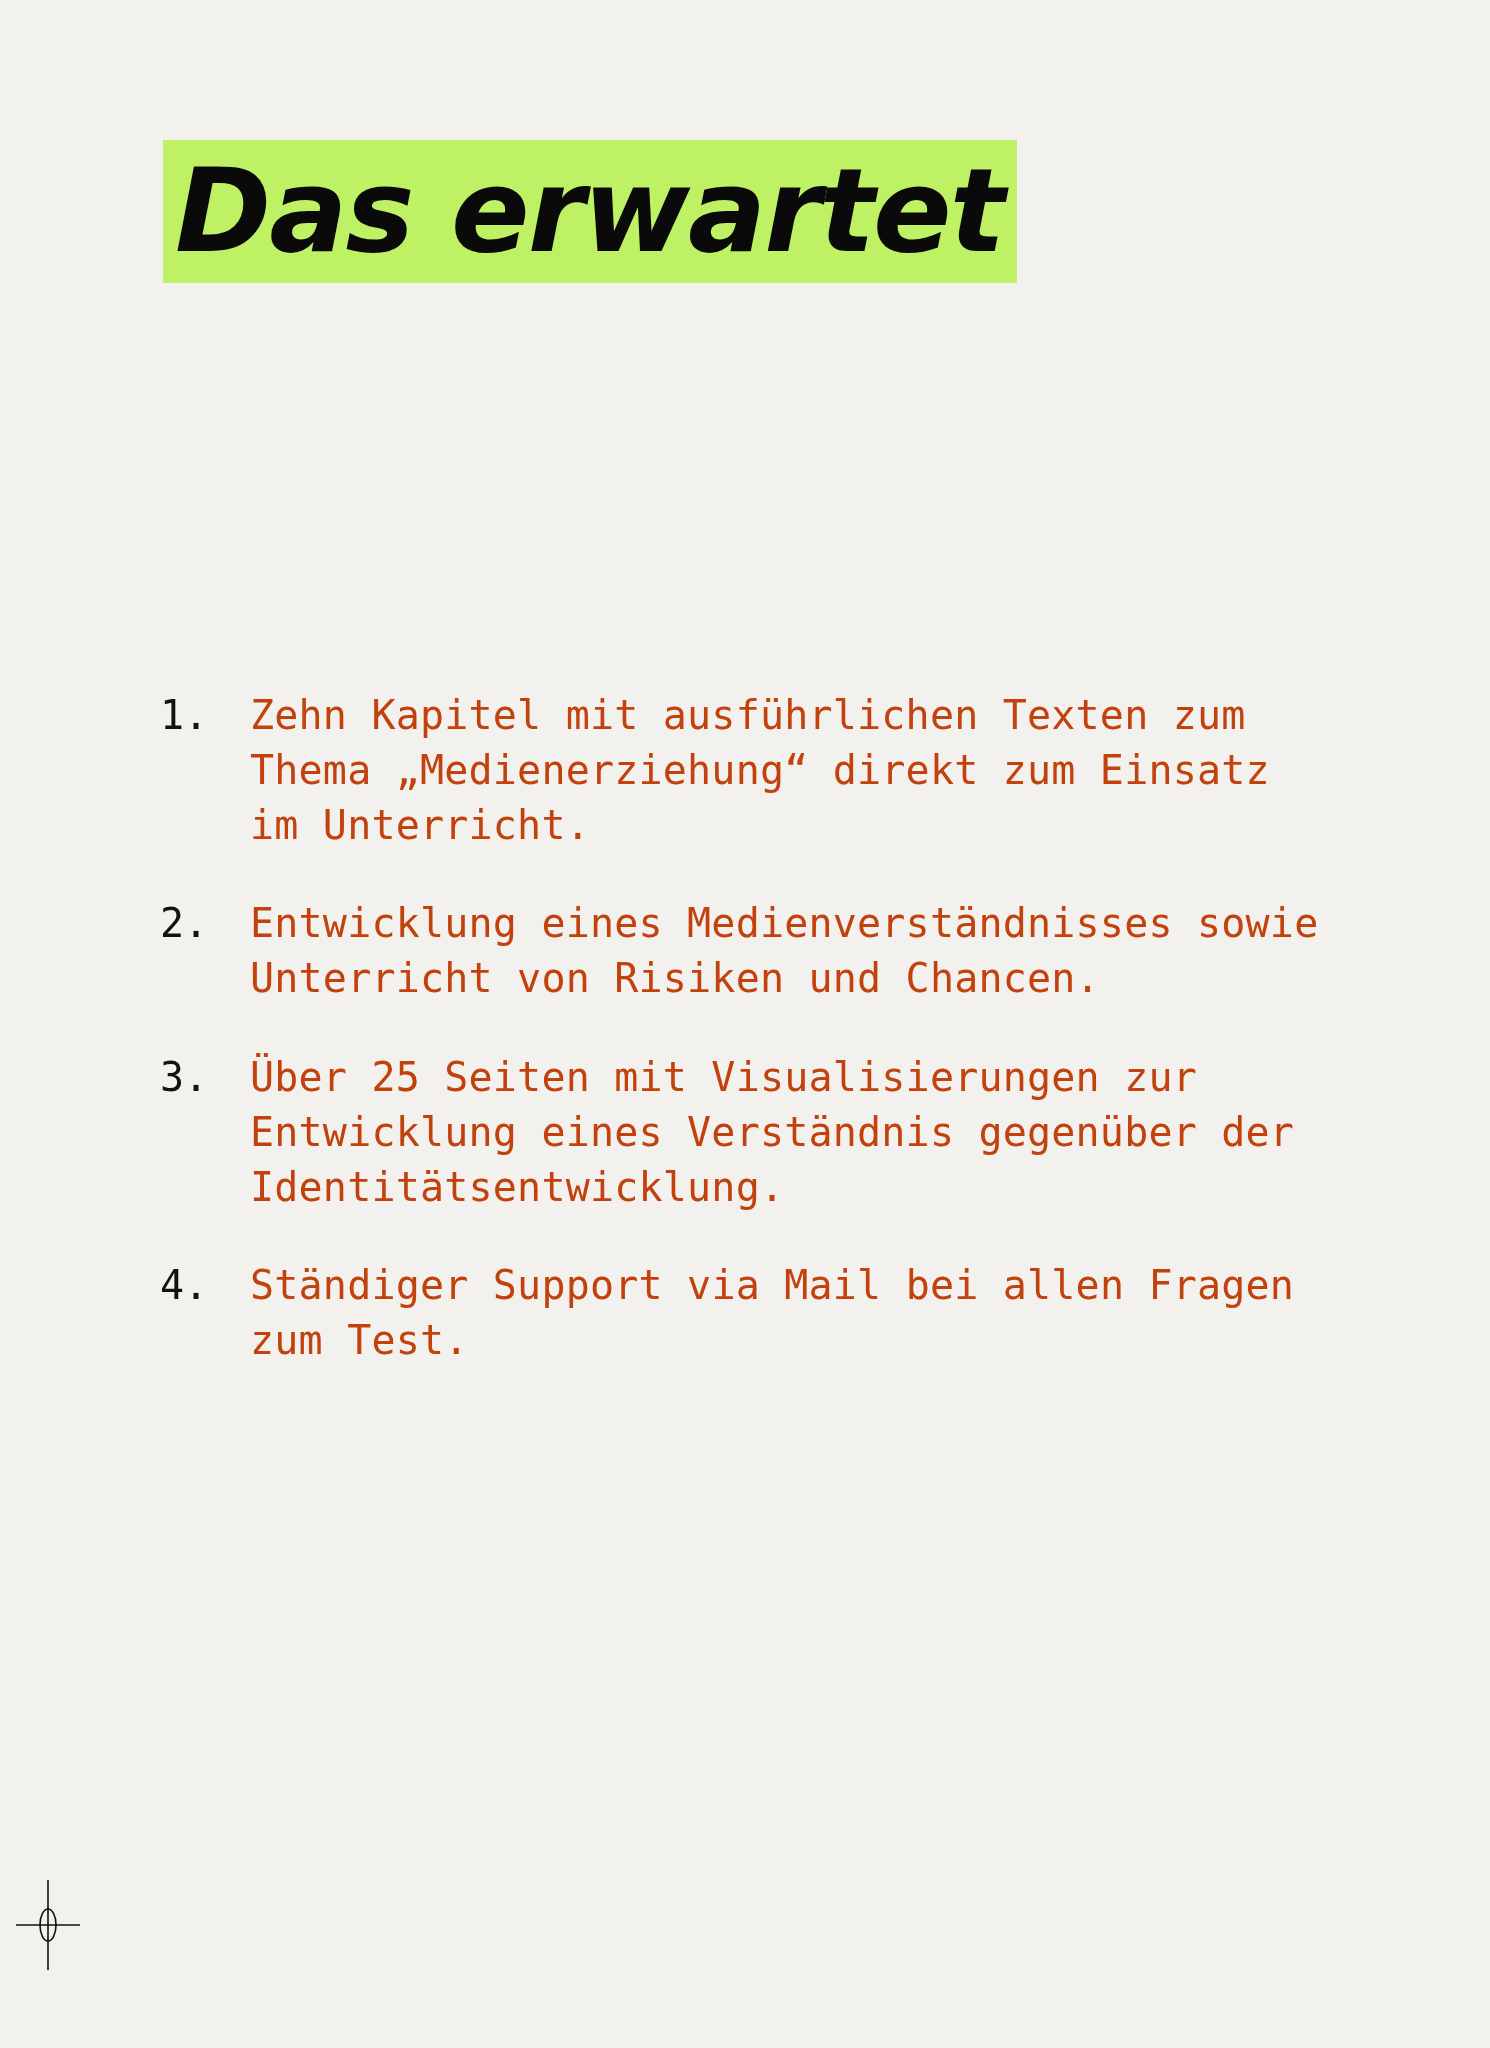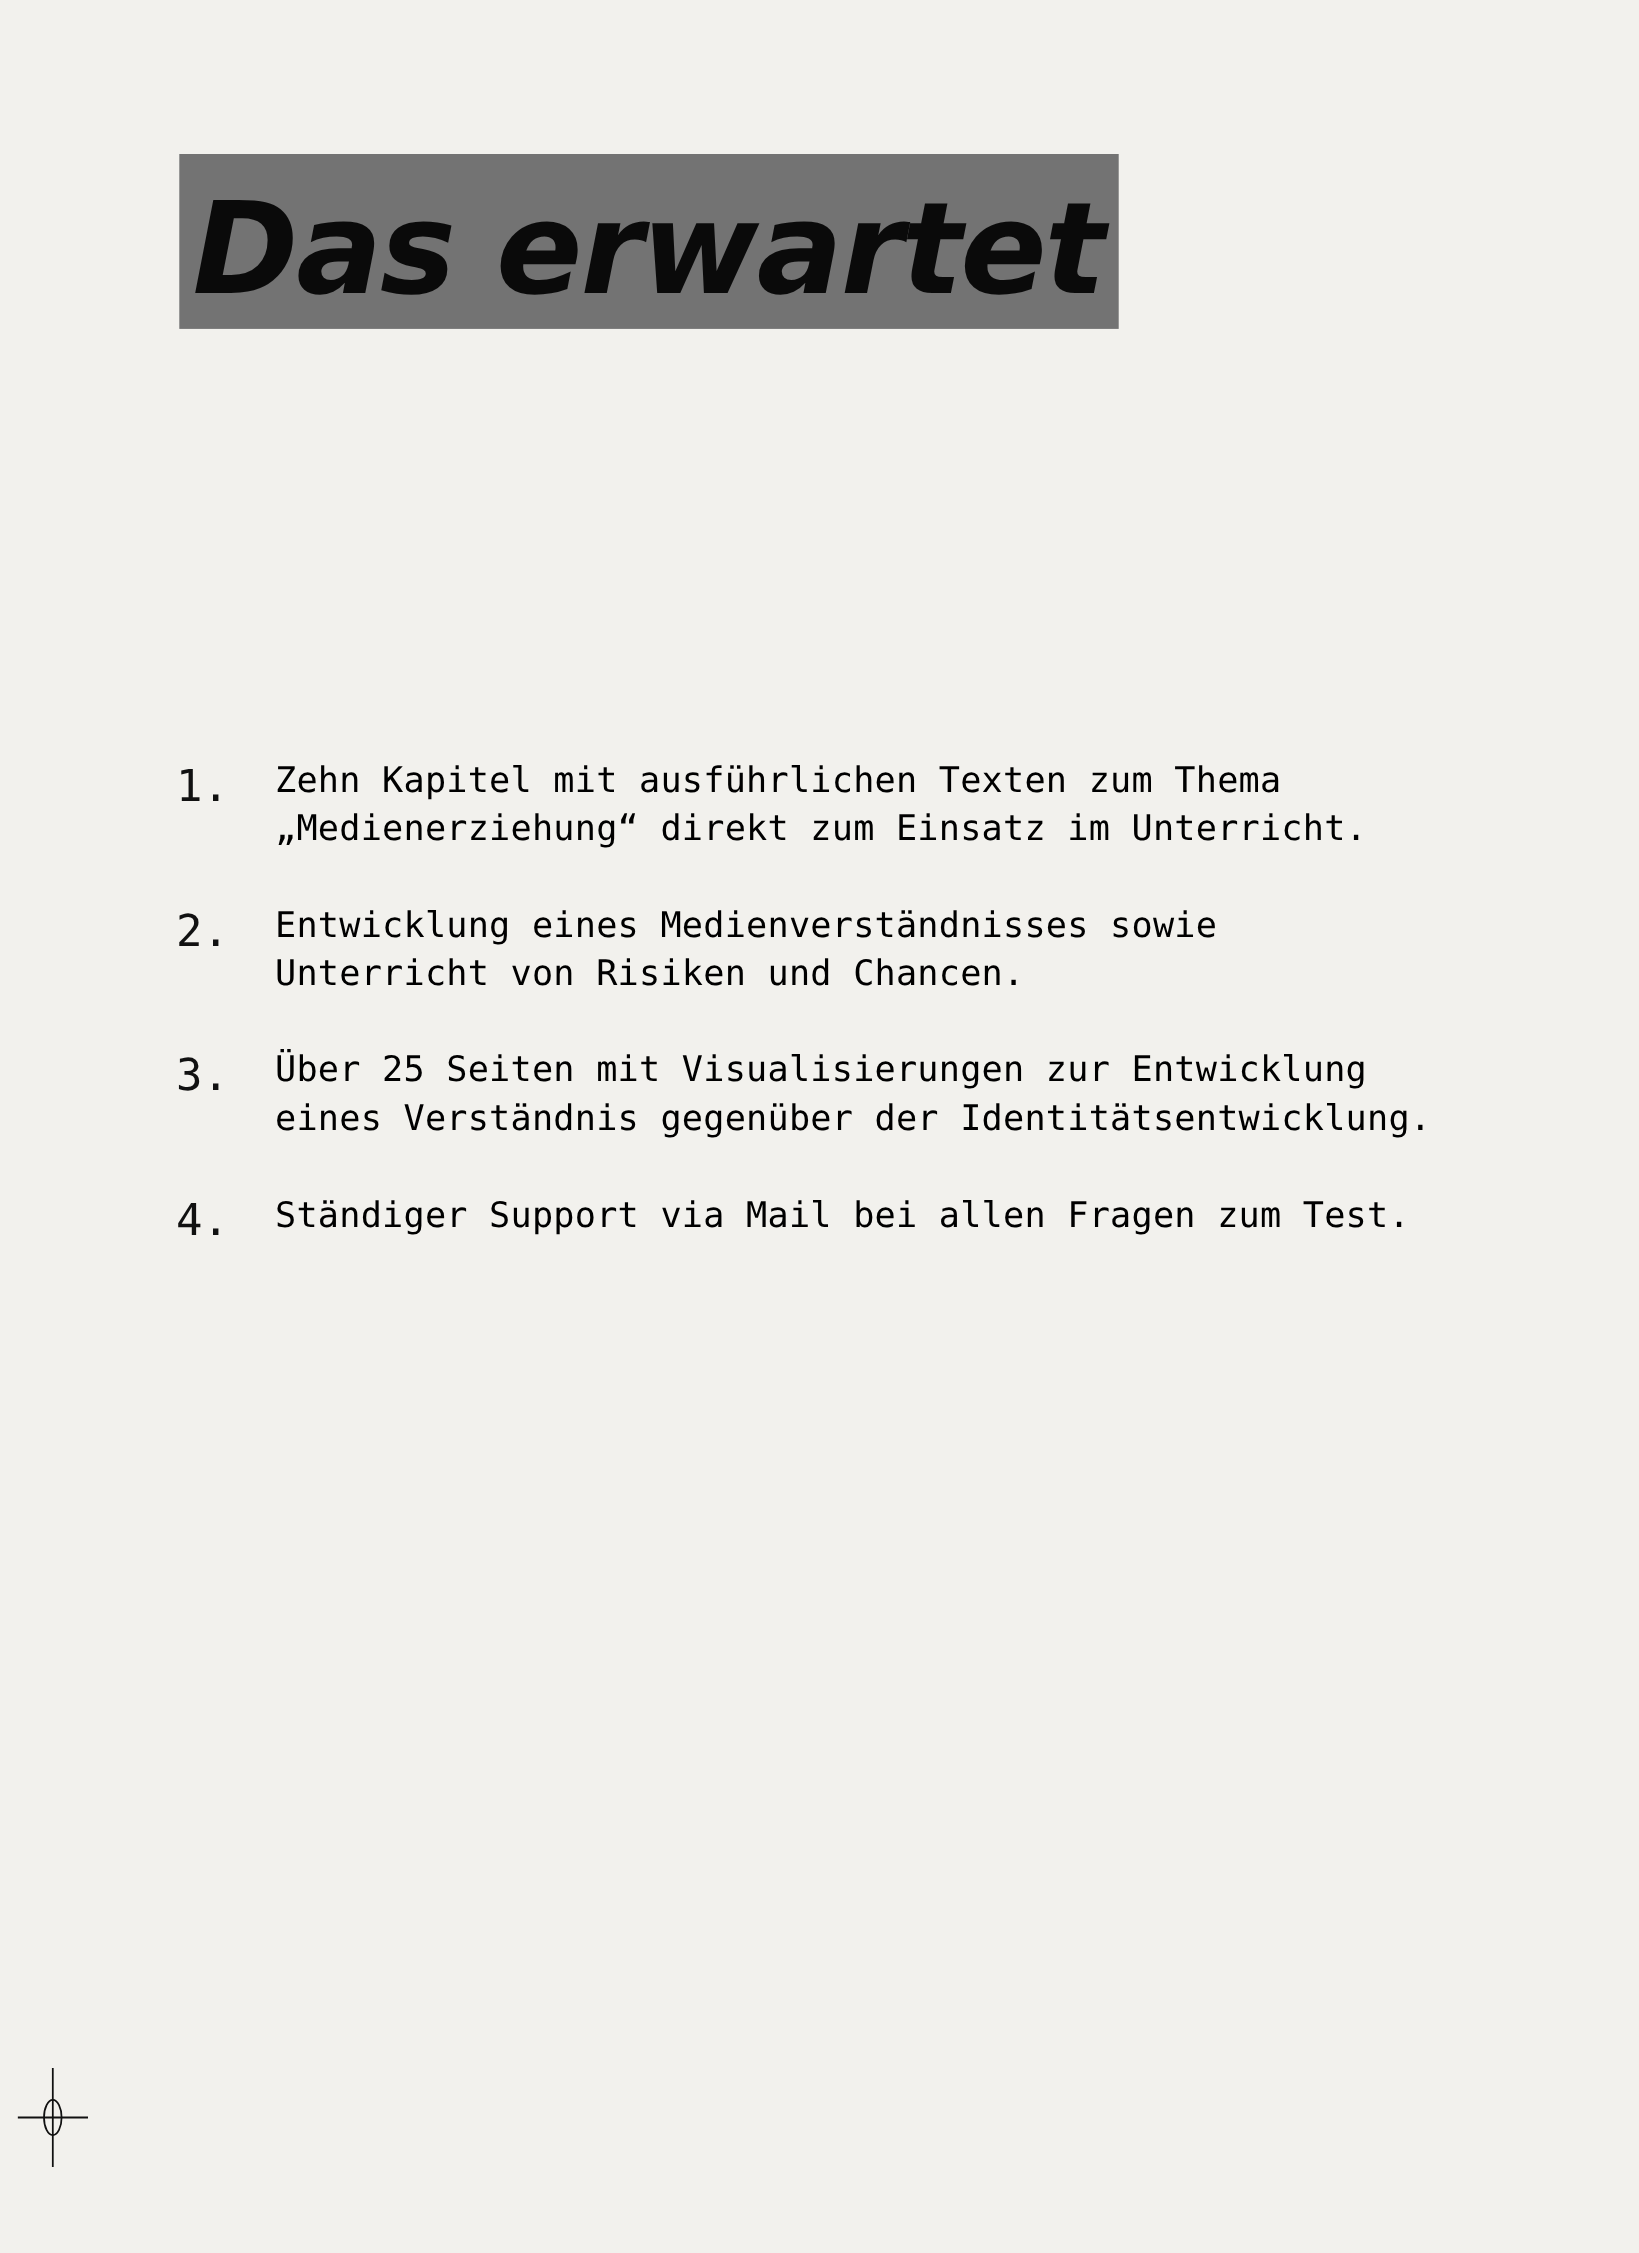--- a/index.html
+++ b/index.html
@@ -26,29 +26,29 @@
     left: 163px;
     top: 140px;
     width: 1150px;
   }
   .heading-line {
     display: block;
     margin: 0 0 26px 0;
   }
   .heading-mark {
     display: inline-block;
-    background: #737373;
+    background: #bef264;
     color: #0a0a0a;
     font-family: "DejaVu Sans", sans-serif;
     font-weight: 700;
     font-style: italic;
     font-size: 116px;
     line-height: 1.16;
     letter-spacing: -2px;
-    padding: 20px 14px 4px 12px;
+    padding: 4px 14px 4px 12px;
     white-space: pre;
   }
 
   
   .list {
     position: absolute;
     left: 160px;
     top: 688px;
     width: 1160px;
   }
@@ -64,23 +64,23 @@
     flex: 0 0 auto;
     width: 90px;
     font-size: 40px;
     line-height: 1.37;
     color: #111111;
     font-family: "DejaVu Sans Mono", monospace;
     white-space: pre;
   }
   .list-text {
     flex: 1 1 auto;
-    font-size: 32px;
+    font-size: 40px;
     line-height: 1.37;
-    color: #000000;
+    color: #c2410c;
     font-family: "DejaVu Sans Mono", monospace;
     letter-spacing: 0.2px;
   }
   .list-text b {
     font-weight: 400;
   }
 
   
   .reg-mark {
     position: absolute;

